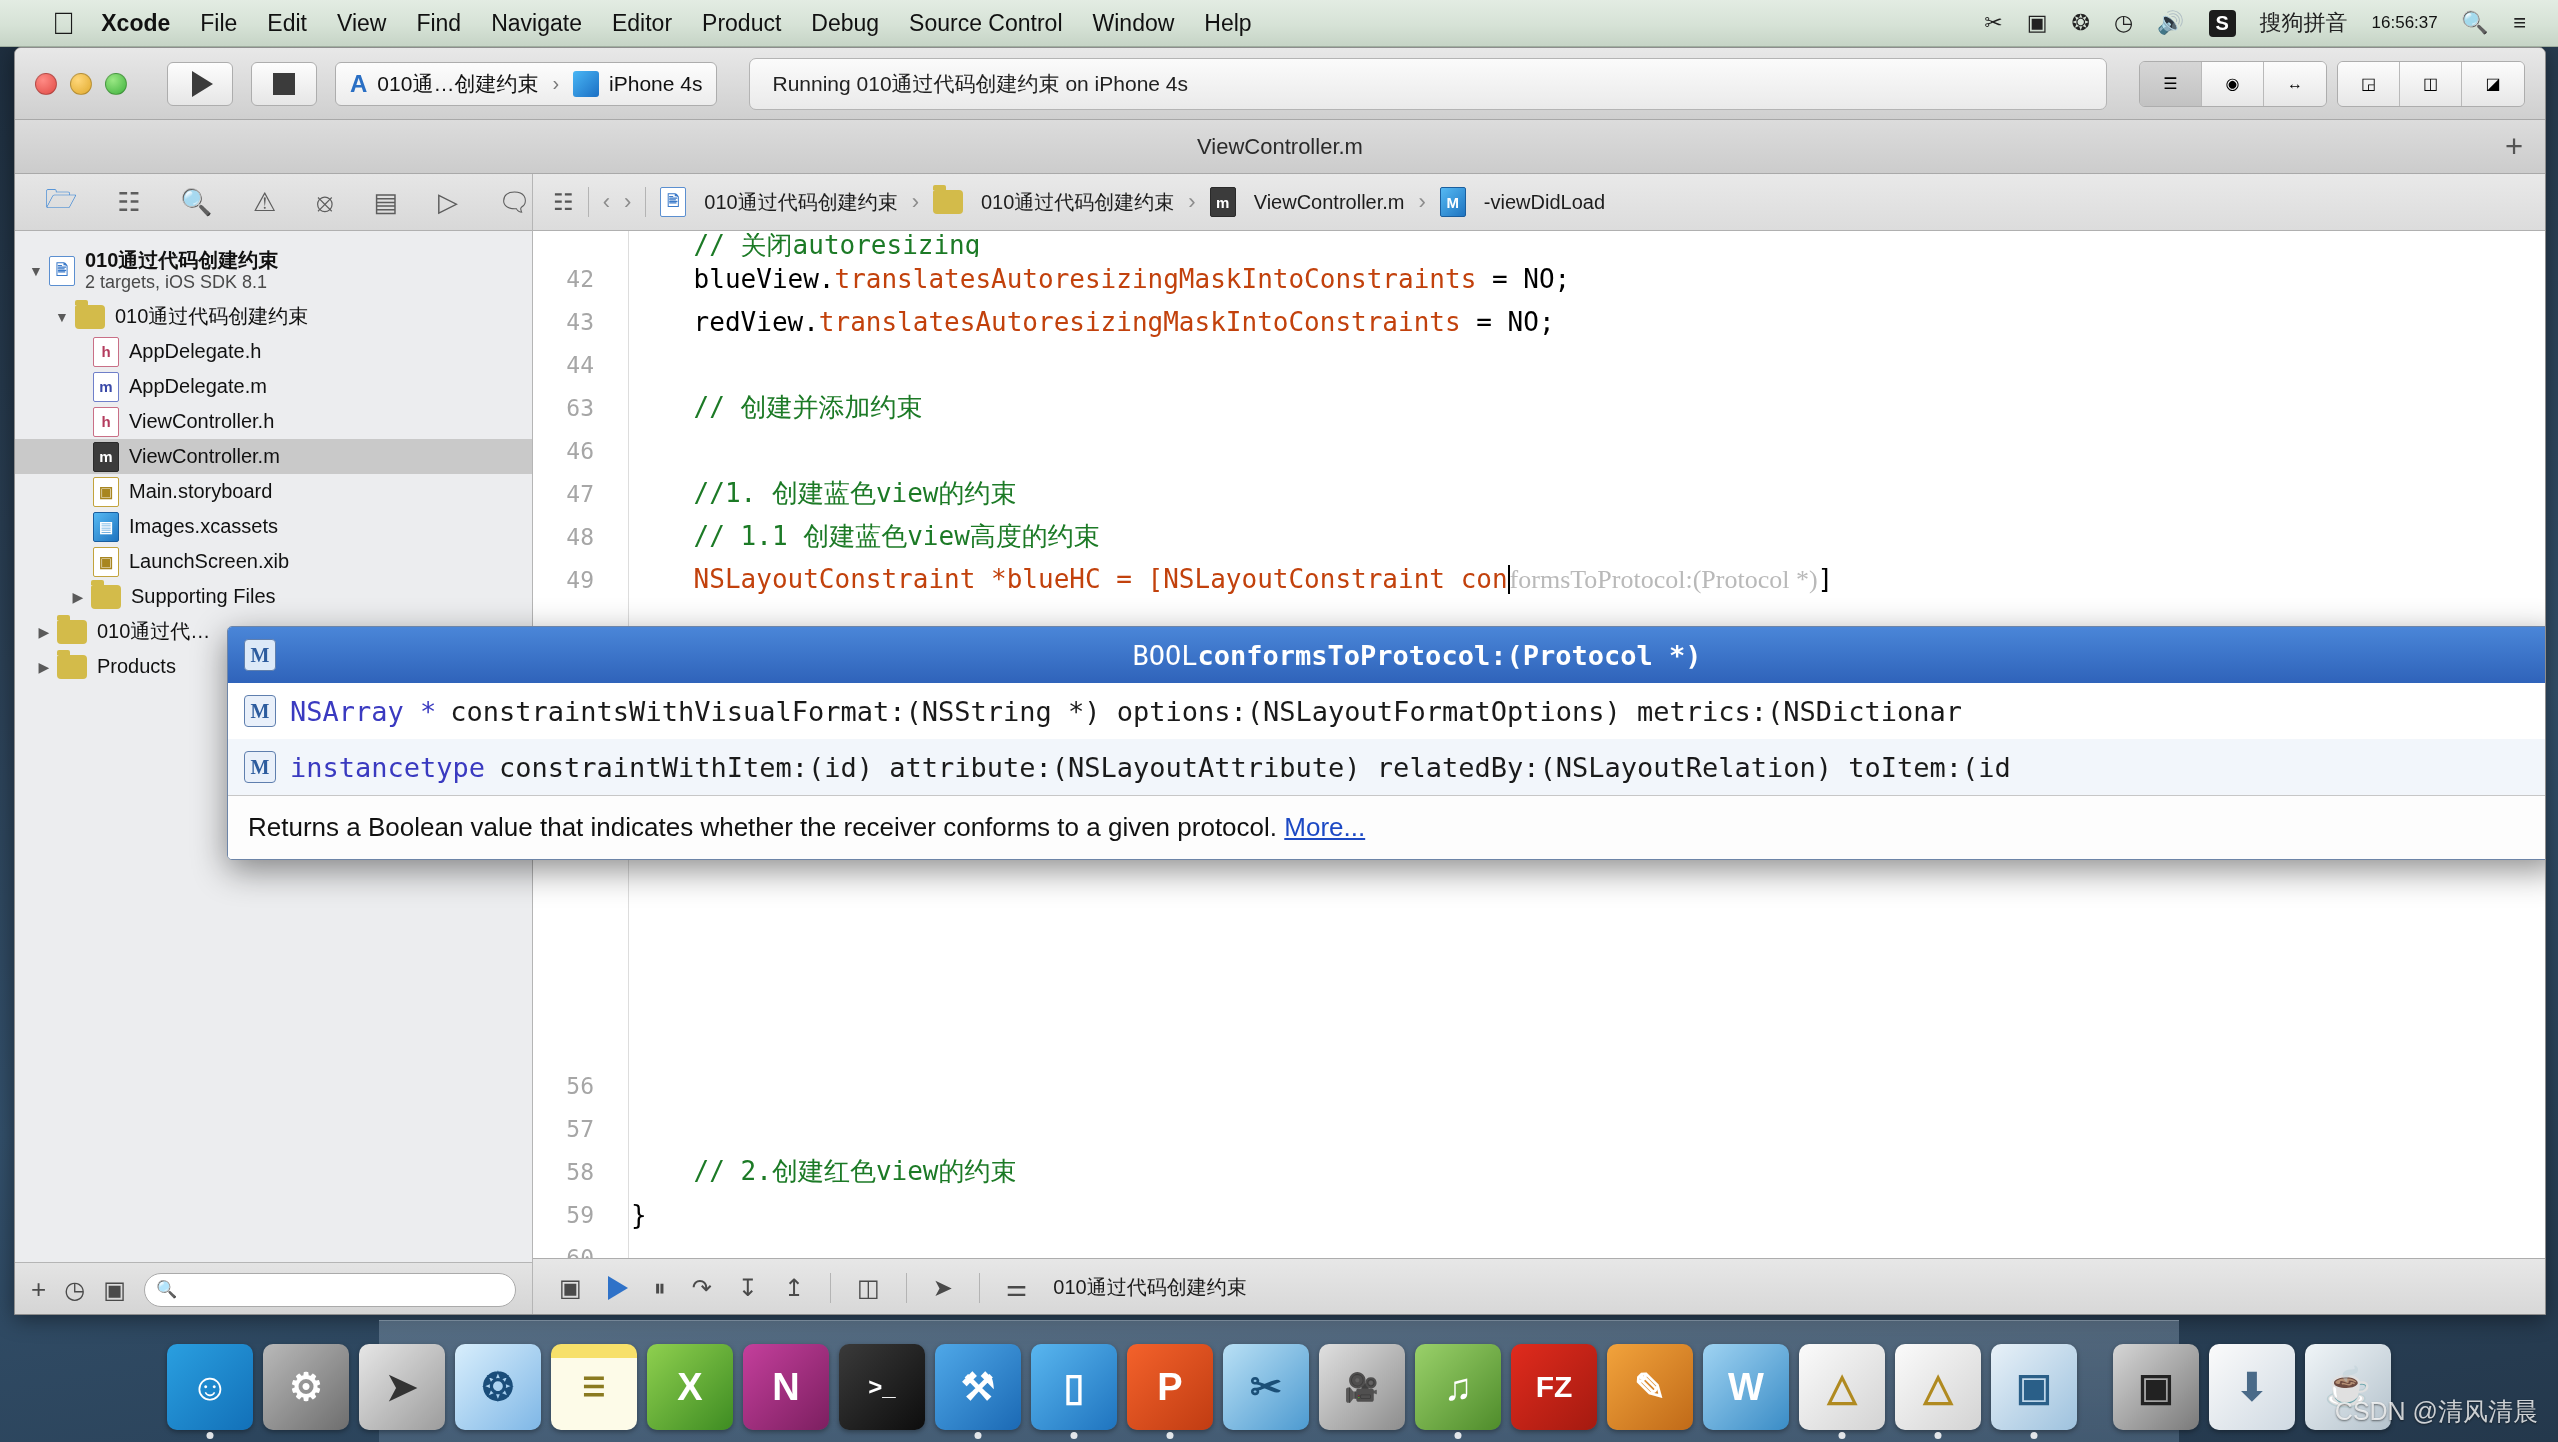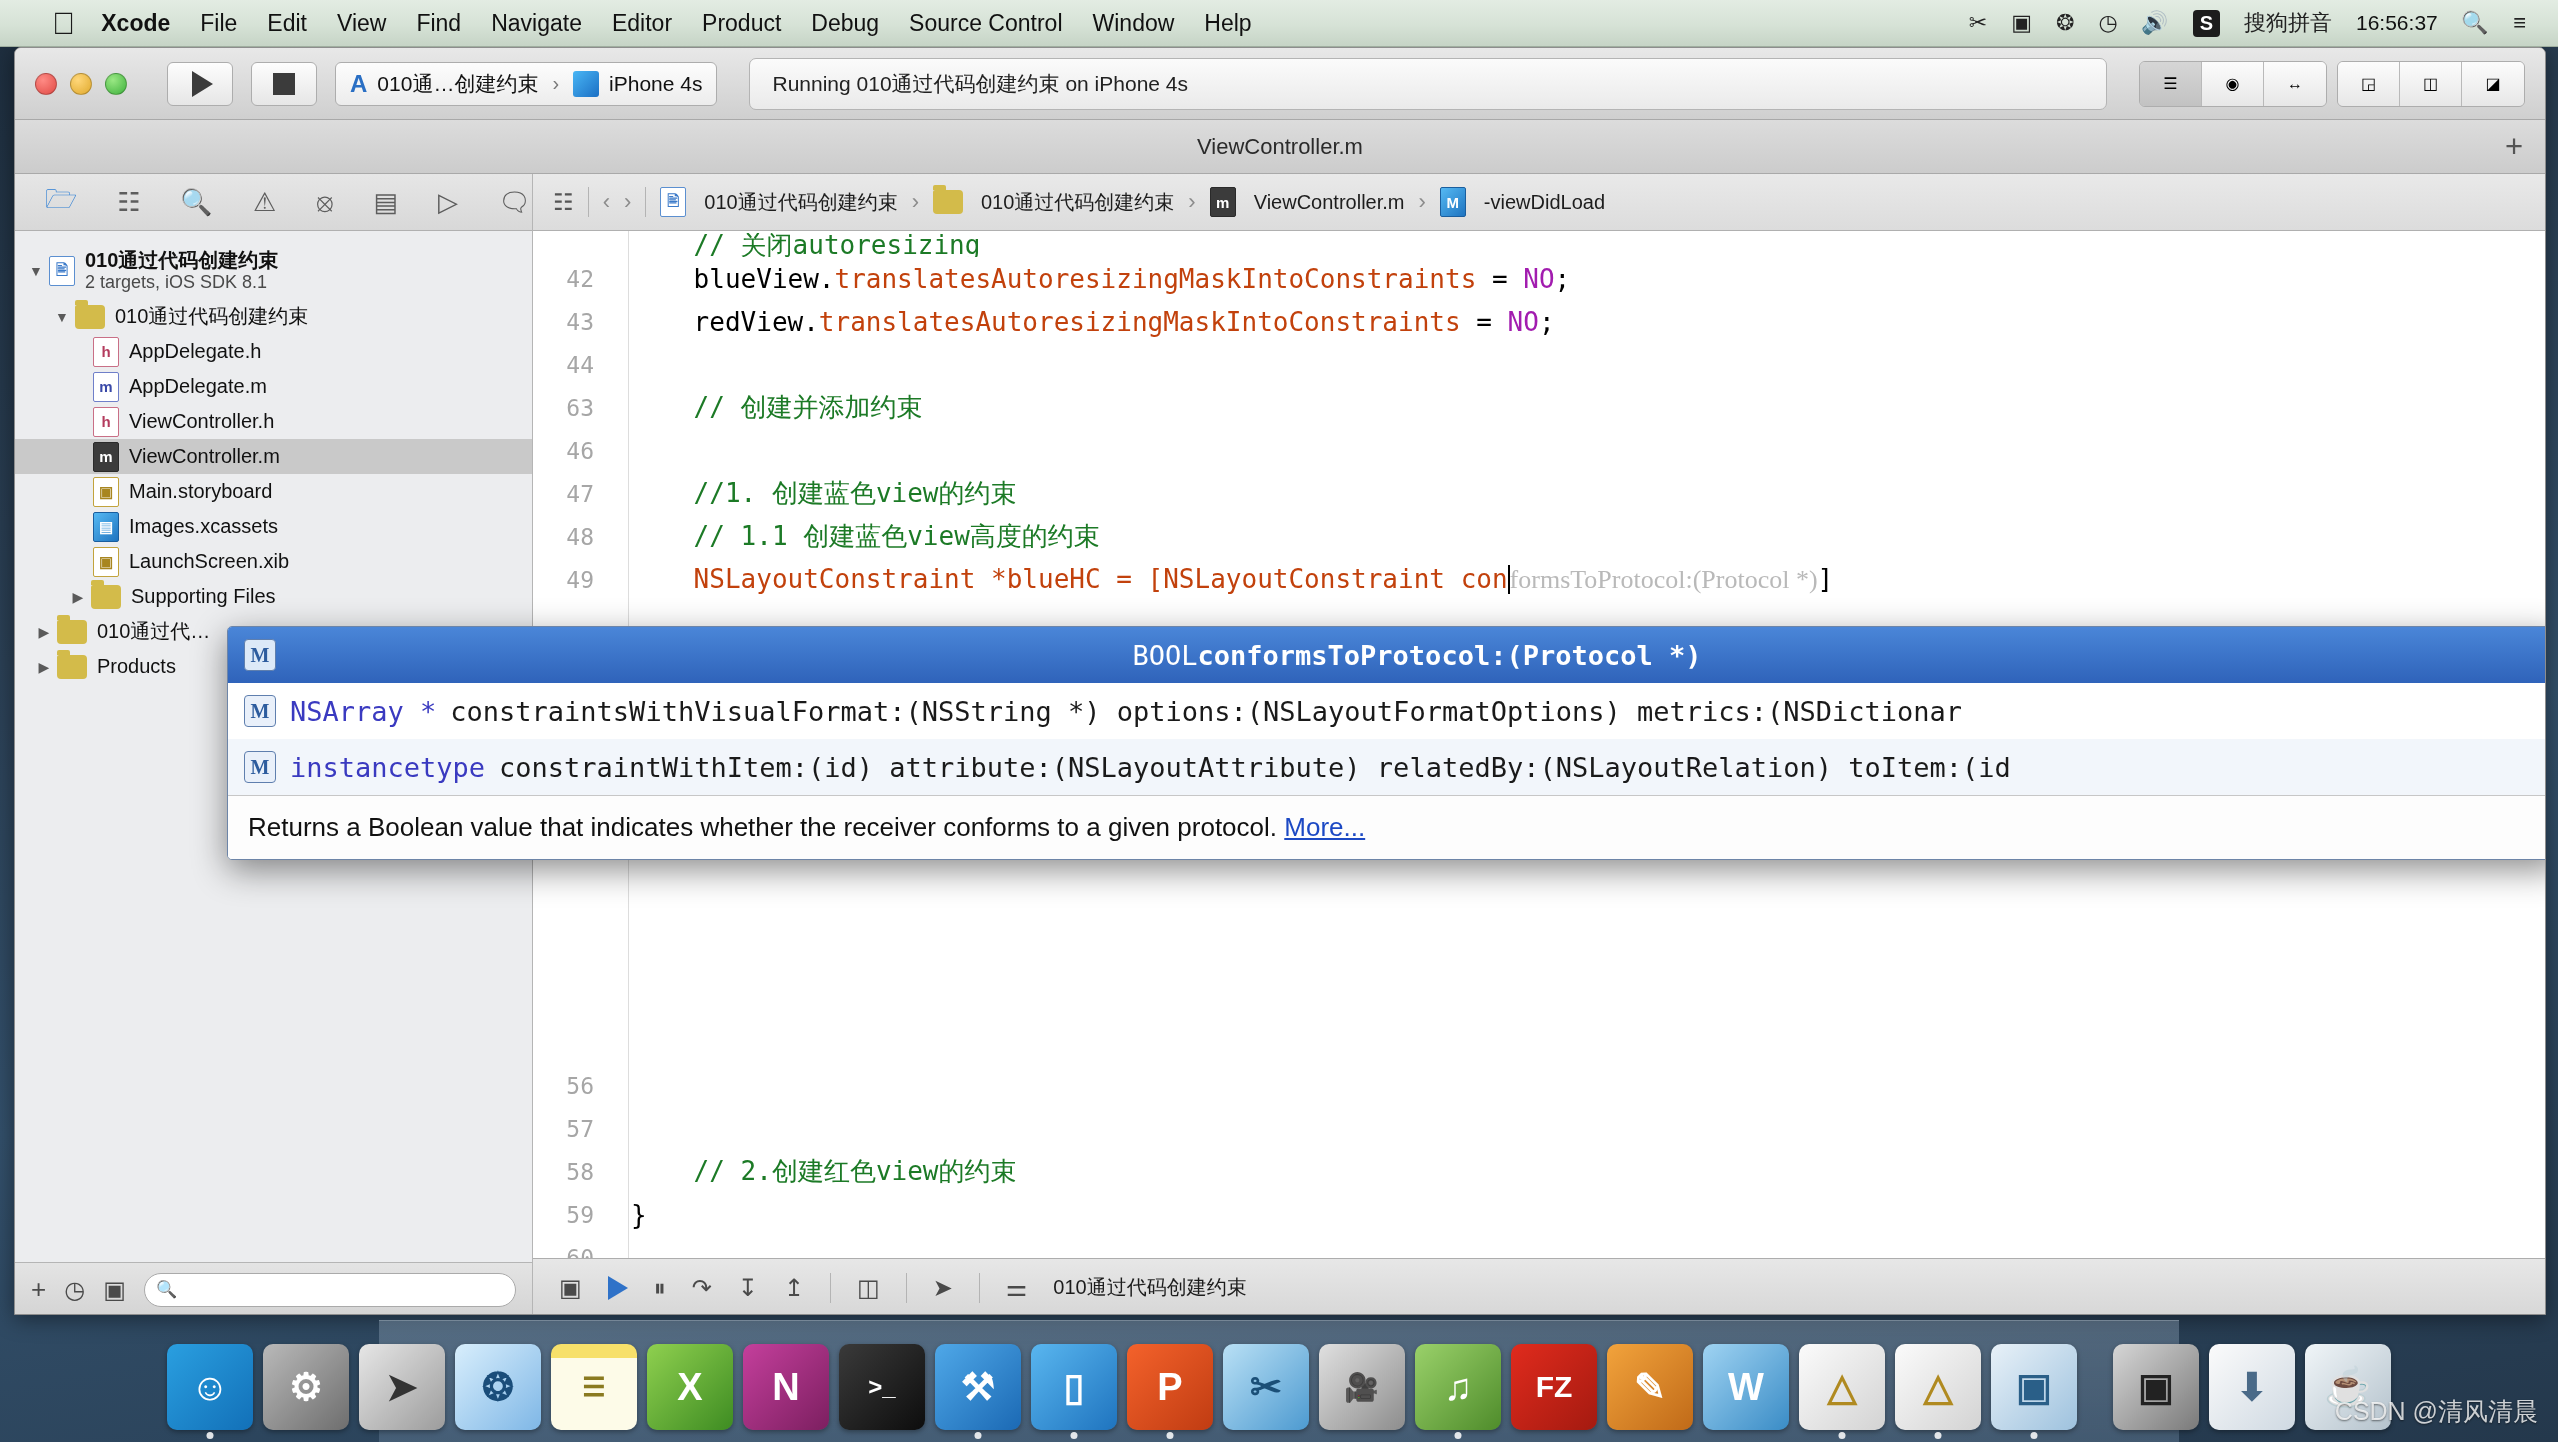--- a/index.html
+++ b/index.html
@@ -23,21 +23,21 @@
   }
   #menubar .apple { font-size:31px; line-height:1; margin:0 26px 0 34px; color:#1a1a1a; }
   .mb-item { font-size:23px; color:#111; margin-right:30px; white-space:nowrap; }
   .mb-item.bold { font-weight:bold; }
   #menubar .right { margin-left:auto; display:flex; align-items:center; gap:24px; padding-right:14px;}
   #menubar .right .mi { font-size:22px; color:#222; display:flex; align-items:center;}
   .sg-badge {
     background:#1c1c1c;color:#fff;font-weight:bold;font-size:20px;
     width:27px;height:27px;display:flex;align-items:center;justify-content:center;border-radius:4px;
   }
-  .clock { font-size:21px; color:#111; }
+  .clock { font-size:17px; color:#111; }
 
   
   #xcwin {
     position:absolute; left:14px; top:47px; width:2532px; height:1268px;
     background:#d9d9d9;
     border:1px solid #8d8d8d;
     border-radius:7px 7px 0 0;
     overflow:hidden;
     box-shadow: 0 4px 22px rgba(0,0,0,.45);
     z-index: 20;
@@ -135,21 +135,21 @@
     border-bottom:1px solid #b0b0b0; display:flex;align-items:center;gap:14px;padding:0 20px;
     font-size:20px;color:#1d1d1d; white-space:nowrap; overflow:hidden;
   }
   .jb-crumb{display:flex;align-items:center;gap:8px;}
   .chev{color:#8c8c8c;font-size:22px;}
   #code { flex:1; position:relative; overflow:hidden; background:#fff; }
   #gutter-line { position:absolute; left:95px; top:0; bottom:0; width:1px; background:#ddd; }
   .cl { display:flex; height:43px; align-items:center; font-family:"DejaVu Sans Mono", monospace; font-size:26px;}
   .ln { width:78px; text-align:right; padding-right:17px; color:#a6a6a6; font-size:23px; }
   .ct { padding-left:20px; white-space:pre; }
-  .kw { color:#a21caf;text-align:center; }
+  .kw { color:#000000;text-align:center; }
   .cm { color:#1c7a26; }
   .ty { color:#c2410c;text-align:right; }
   .gh { color:#b9b9b9;font-family:Liberation Serif, serif; }
   .cursor{display:inline-block;width:2px;height:29px;background:#000;vertical-align:-6px;}
 
   
   #dbgbar {
     height:58px;background:linear-gradient(180deg,#e7e7e7,#d7d7d7);
     border-top:1px solid #adadad;display:flex;align-items:center;gap:26px;padding:0 26px;
     font-size:20px;color:#1c1c1c;

